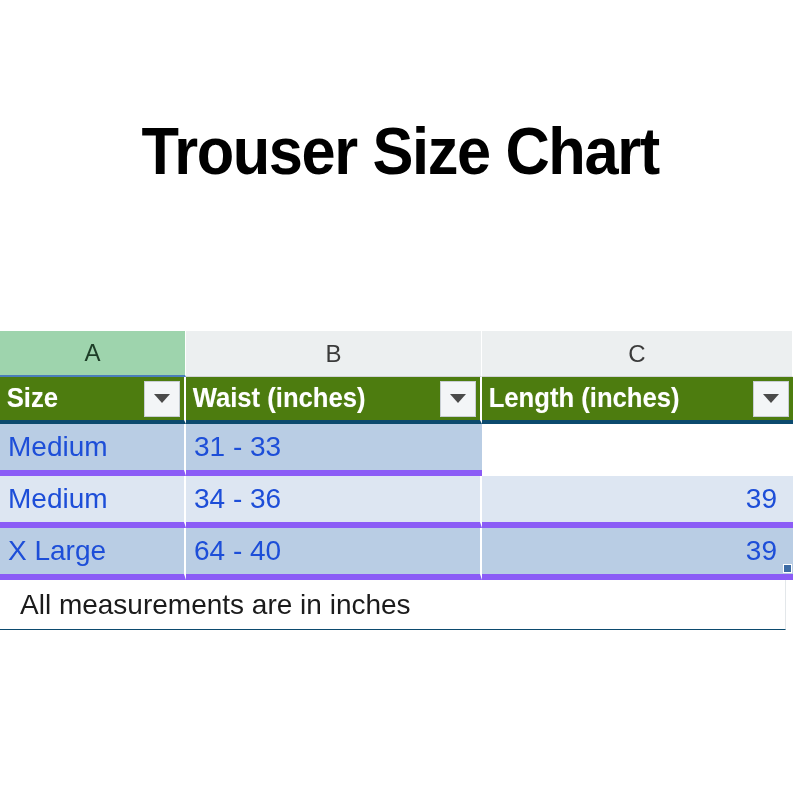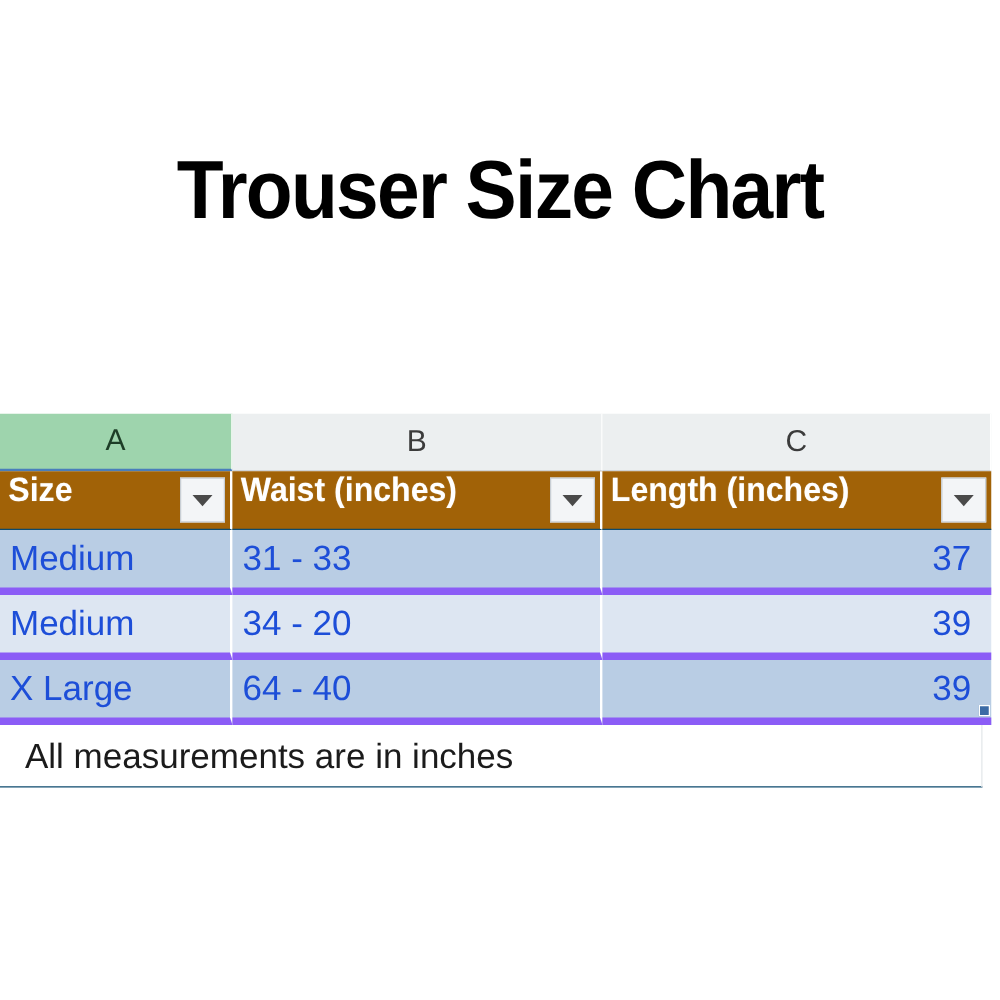--- a/index.html
+++ b/index.html
@@ -72,26 +72,27 @@
   .col-b { width: 296px; }
   .col-c { width: 311px; }
 
   
   .filter-row {
     display: flex;
     height: 47px;
     width: 793px;
   }
   .fcell {
-    background: #a16207;
-    box-sizing: border-box;
-    display: flex;
+    background: #4d7c0f;
+    box-sizing: border-box;
+    display: flex;
+    align-items: center;
     position: relative;
     border-right: 2px solid #ffffff;
-    border-bottom: 1px solid #0c4a6e;
+    border-bottom: 4px solid #0c4a6e;
     overflow: hidden;
   }
   .fcell:last-child { border-right: none; }
   .fcell .flabel {
     color: #ffffff;
     font-size: 27px;
     font-weight: 700;
     font-family: "Liberation Sans", sans-serif;
     padding-left: 7px;
     white-space: nowrap;
@@ -210,26 +211,25 @@
       <span class="flabel">Length (inches)</span>
       <span class="filter-btn">
         <span class="caret"></span>
       </span>
     </div>
   </div>
 
   <div class="drow">
     <div class="dcell col-a band-dark">Medium</div>
     <div class="dcell col-b band-dark">31 - 33</div>
-    <div class="dcell col-c band-dark num">37</div>
   </div>
 
   <div class="drow">
     <div class="dcell col-a band-light">Medium</div>
-    <div class="dcell col-b band-light">34 - 20</div>
+    <div class="dcell col-b band-light">34 - 36</div>
     <div class="dcell col-c band-light num">39</div>
   </div>
 
   <div class="drow">
     <div class="dcell col-a band-dark">X Large</div>
     <div class="dcell col-b band-dark">64 - 40</div>
     <div class="dcell col-c band-dark num">
       <span>39</span>
       <span class="sel-handle"></span>
     </div>

